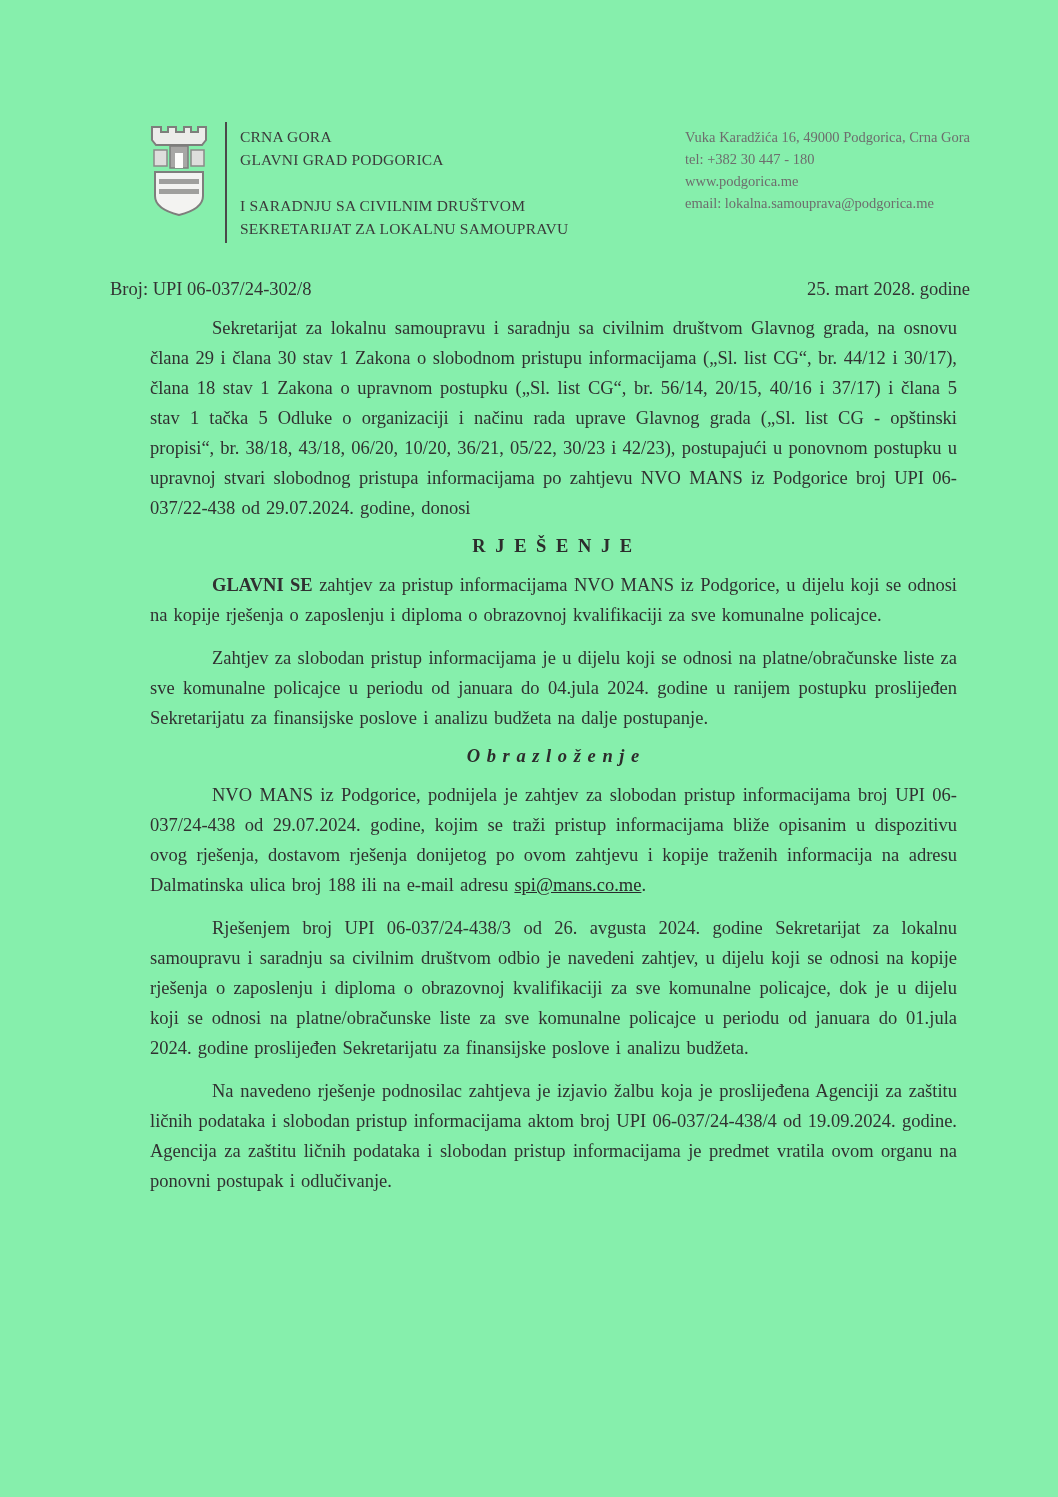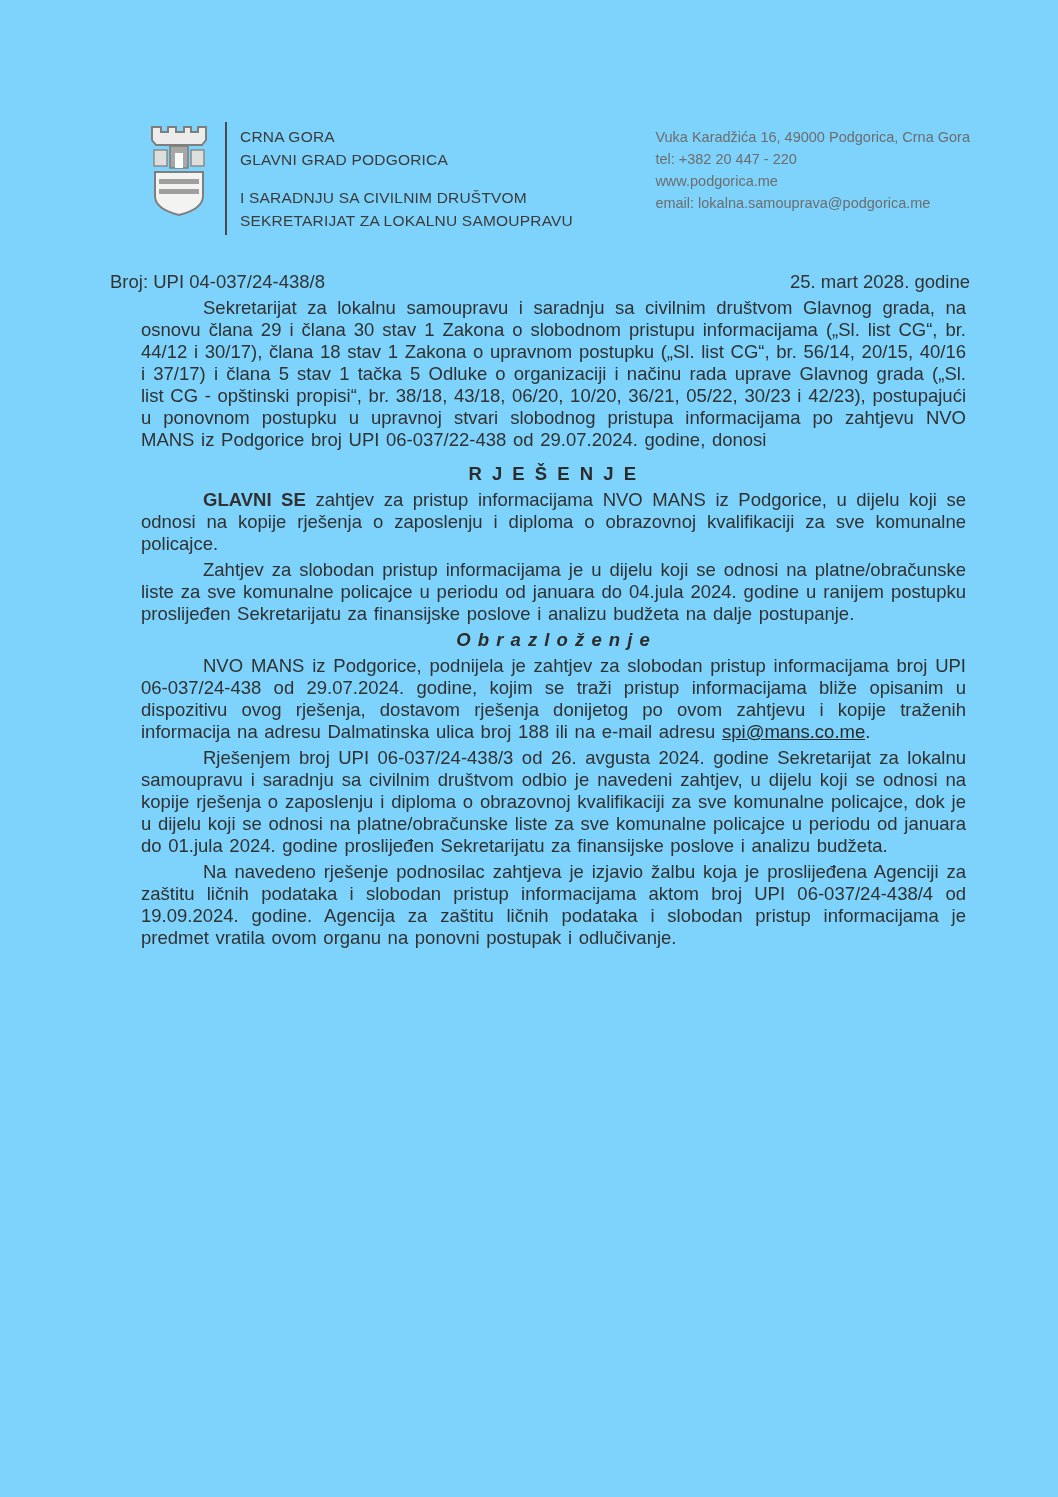--- a/index.html
+++ b/index.html
@@ -1,47 +1,47 @@
 <!DOCTYPE html>
 <html><head>
 <meta charset="utf-8">
 <style>
   * { box-sizing: border-box; }
   html, body { margin: 0; padding: 0; background: #d8d8d6; }
   .page {
     width: 1058px; height: 1497px; margin: 0 auto; position: relative; overflow: hidden;
-    background: #7dd3fc;
-    font-family: Liberation Sans, sans-serif;
+    background: #86efac;
+    font-family: Liberation Serif, serif;
     color: #2d2d2d;
   }
   .content { padding: 122px 88px 0 137px; }
 
   
   .letterhead { display: flex; align-items: flex-start; margin-left: 10px; }
   .logo { flex: 0 0 auto; margin-top: 0; }
   .org {
     border-left: 2px solid #4a4a4a; margin-left: 14px; padding: 3px 0 3px 13px;
     font-size: 15.5px; line-height: 23px; color: #3b3b3b; letter-spacing: .2px;
   }
   .org-line { white-space: nowrap; }
-  .org-line.gap { margin-bottom: 15px; }
+  .org-line.gap { margin-bottom: 23px; }
   .contact {
     margin-left: auto; padding-top: 4px;
     font-size: 14.5px; line-height: 22px; color: #6d6d6d; max-width: 370px;
   }
 
   
   .ref-row {
     display: flex; justify-content: space-between;
     margin: 36px 0 0 -27px; font-size: 18.5px; color: #333;
   }
 
   
   p.par {
-    font-size: 18.5px; line-height: 22px; margin: 4px;
+    font-size: 18.5px; line-height: 30px; margin: 13px;
     text-align: justify; text-indent: 62px; word-spacing: 1.5px; color: #313131;
   }
   .mt-intro   { margin-top: 22px; }
   .mt-par     { margin-top: 26px; }
   .heading {
     text-align: center; font-weight: bold; font-size: 18.5px; color: #2c2c2c; margin: 0;
   }
   .heading-rjesenje { margin-top: 12px; letter-spacing: 2.5px; }
   .heading-obraz { font-style: italic; letter-spacing: 1px; }
   .mt-nvo { margin-top: 36px; }
@@ -68,28 +68,28 @@
         </svg>
       </div>
       <div class="org">
         <div class="org-line">CRNA GORA</div>
         <div class="org-line gap">GLAVNI GRAD PODGORICA</div>
         <div class="org-line">I SARADNJU SA CIVILNIM DRUŠTVOM</div>
         <div class="org-line">SEKRETARIJAT ZA LOKALNU SAMOUPRAVU</div>
       </div>
       <div class="contact">
         <div>Vuka Karadžića 16, 49000 Podgorica, Crna Gora</div>
-        <div>tel: +382 20 447 - 220</div>
+        <div>tel: +382 30 447 - 180</div>
         <div>www.podgorica.me</div>
         <div>email: lokalna.samouprava@podgorica.me</div>
       </div>
     </div>
 
     <div class="ref-row">
-      <span>Broj: UPI 04-037/24-438/8</span>
+      <span>Broj: UPI 06-037/24-302/8</span>
       <span>25. mart 2028. godine</span>
     </div>
 
     <p class="par mt-intro">Sekretarijat za lokalnu samoupravu i saradnju sa civilnim društvom Glavnog grada, na osnovu člana 29 i člana 30 stav 1 Zakona o slobodnom pristupu informacijama („Sl. list CG“, br. 44/12 i 30/17), člana 18 stav 1 Zakona o upravnom postupku („Sl. list CG“, br. 56/14, 20/15, 40/16 i 37/17) i člana 5 stav 1 tačka 5 Odluke o organizaciji i načinu rada uprave Glavnog grada („Sl. list CG - opštinski propisi“, br. 38/18, 43/18, 06/20, 10/20, 36/21, 05/22, 30/23 i 42/23), postupajući u ponovnom postupku u upravnoj stvari slobodnog pristupa informacijama po zahtjevu NVO MANS iz Podgorice broj UPI 06-037/22-438 od 29.07.2024. godine, donosi</p>
 
     <p class="heading heading-rjesenje">R J E Š E N J E</p>
 
     <p class="par mt-par"><strong class="lead">GLAVNI SE</strong><span> zahtjev za pristup informacijama NVO MANS iz Podgorice, u dijelu koji se odnosi na kopije rješenja o zaposlenju i diploma o obrazovnoj kvalifikaciji za sve komunalne policajce.</span></p>
 
     <p class="par mt-par">Zahtjev za slobodan pristup informacijama je u dijelu koji se odnosi na platne/obračunske liste za sve komunalne policajce u periodu od januara do 04.jula 2024. godine u ranijem postupku proslijeđen Sekretarijatu za finansijske poslove i analizu budžeta na dalje postupanje.</p>

